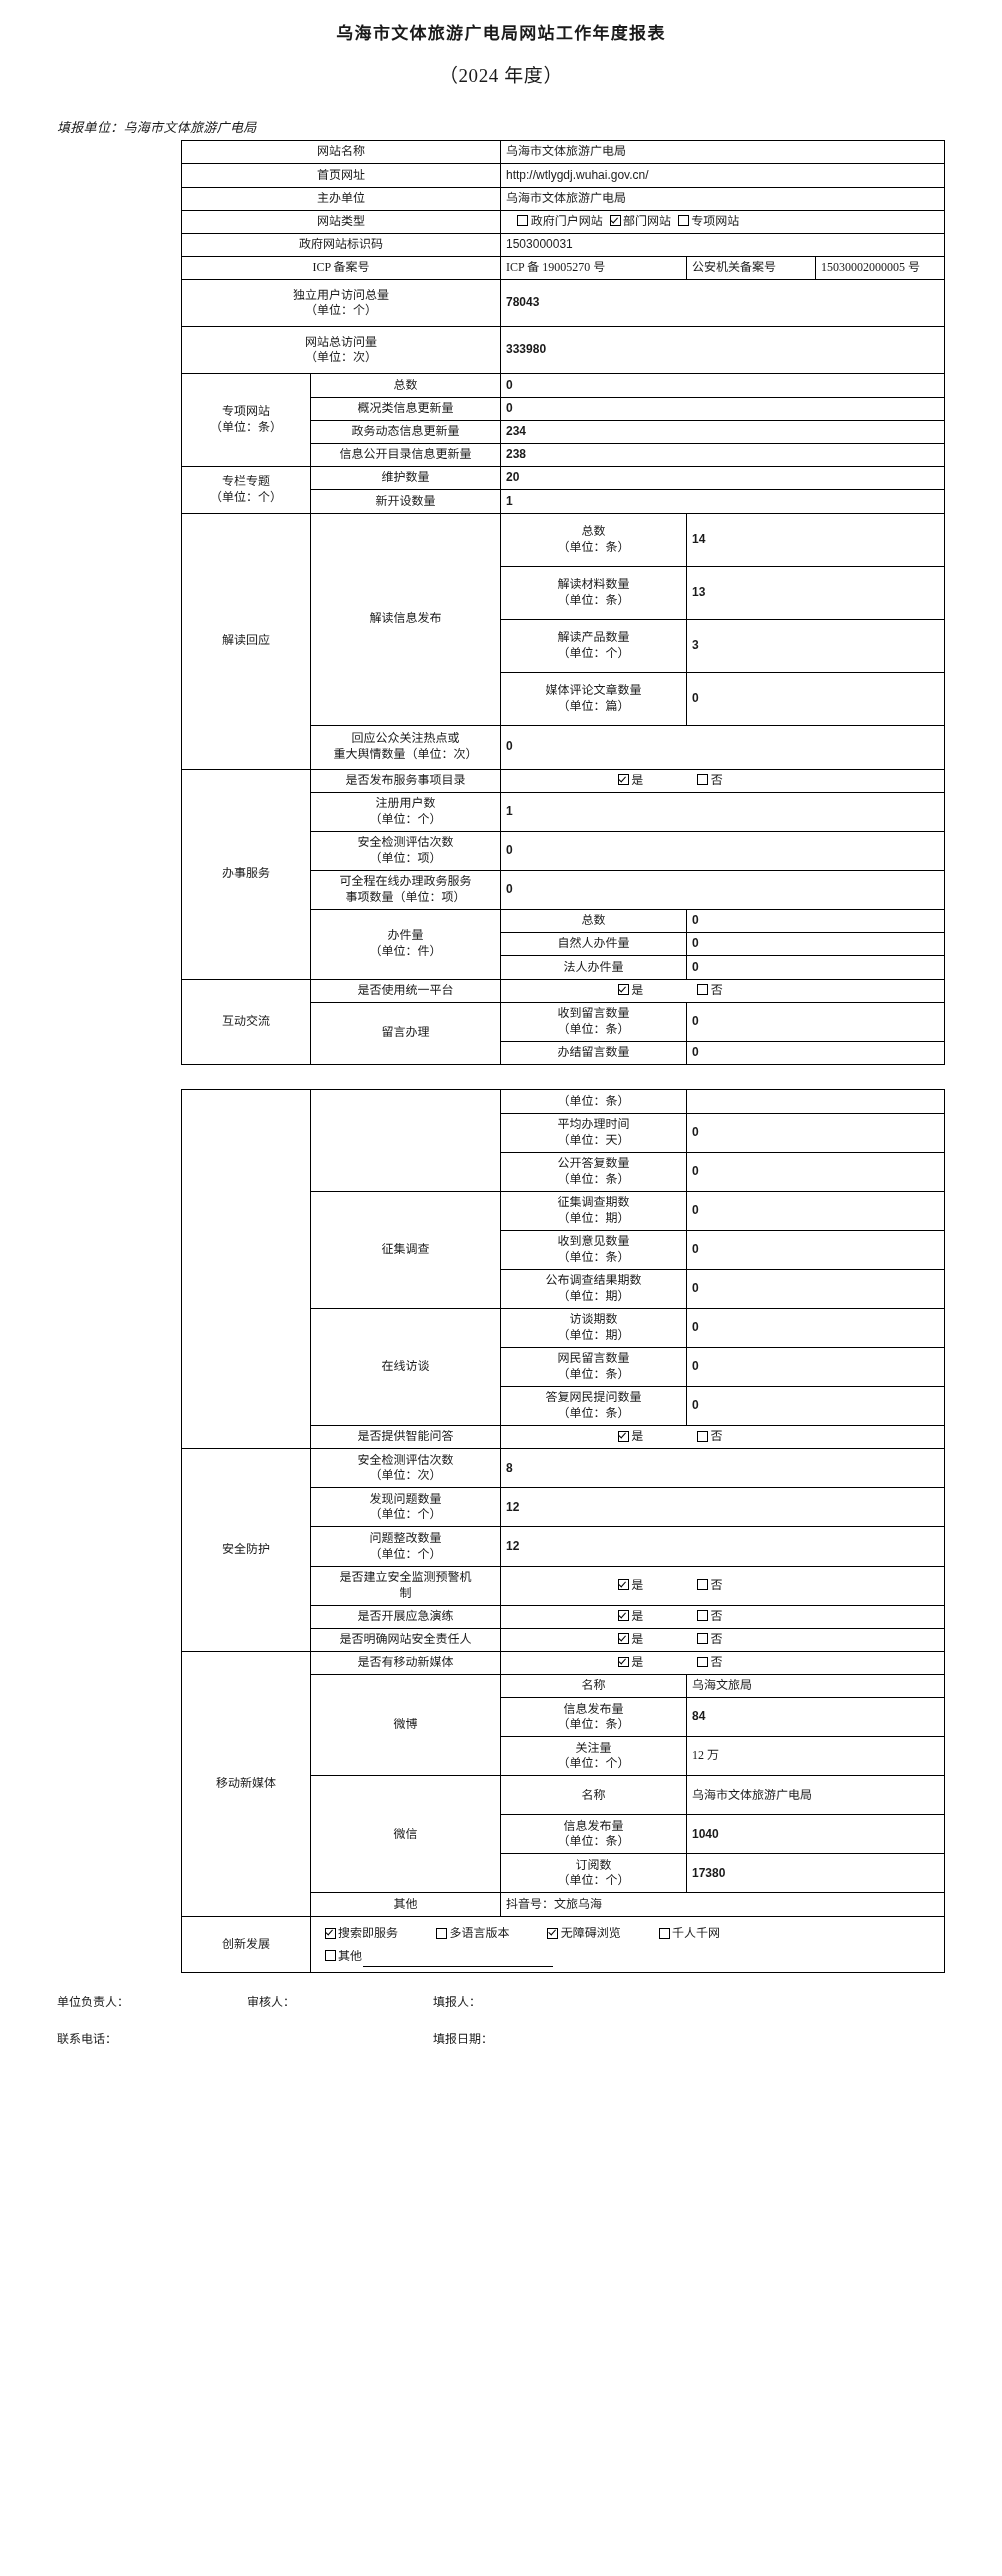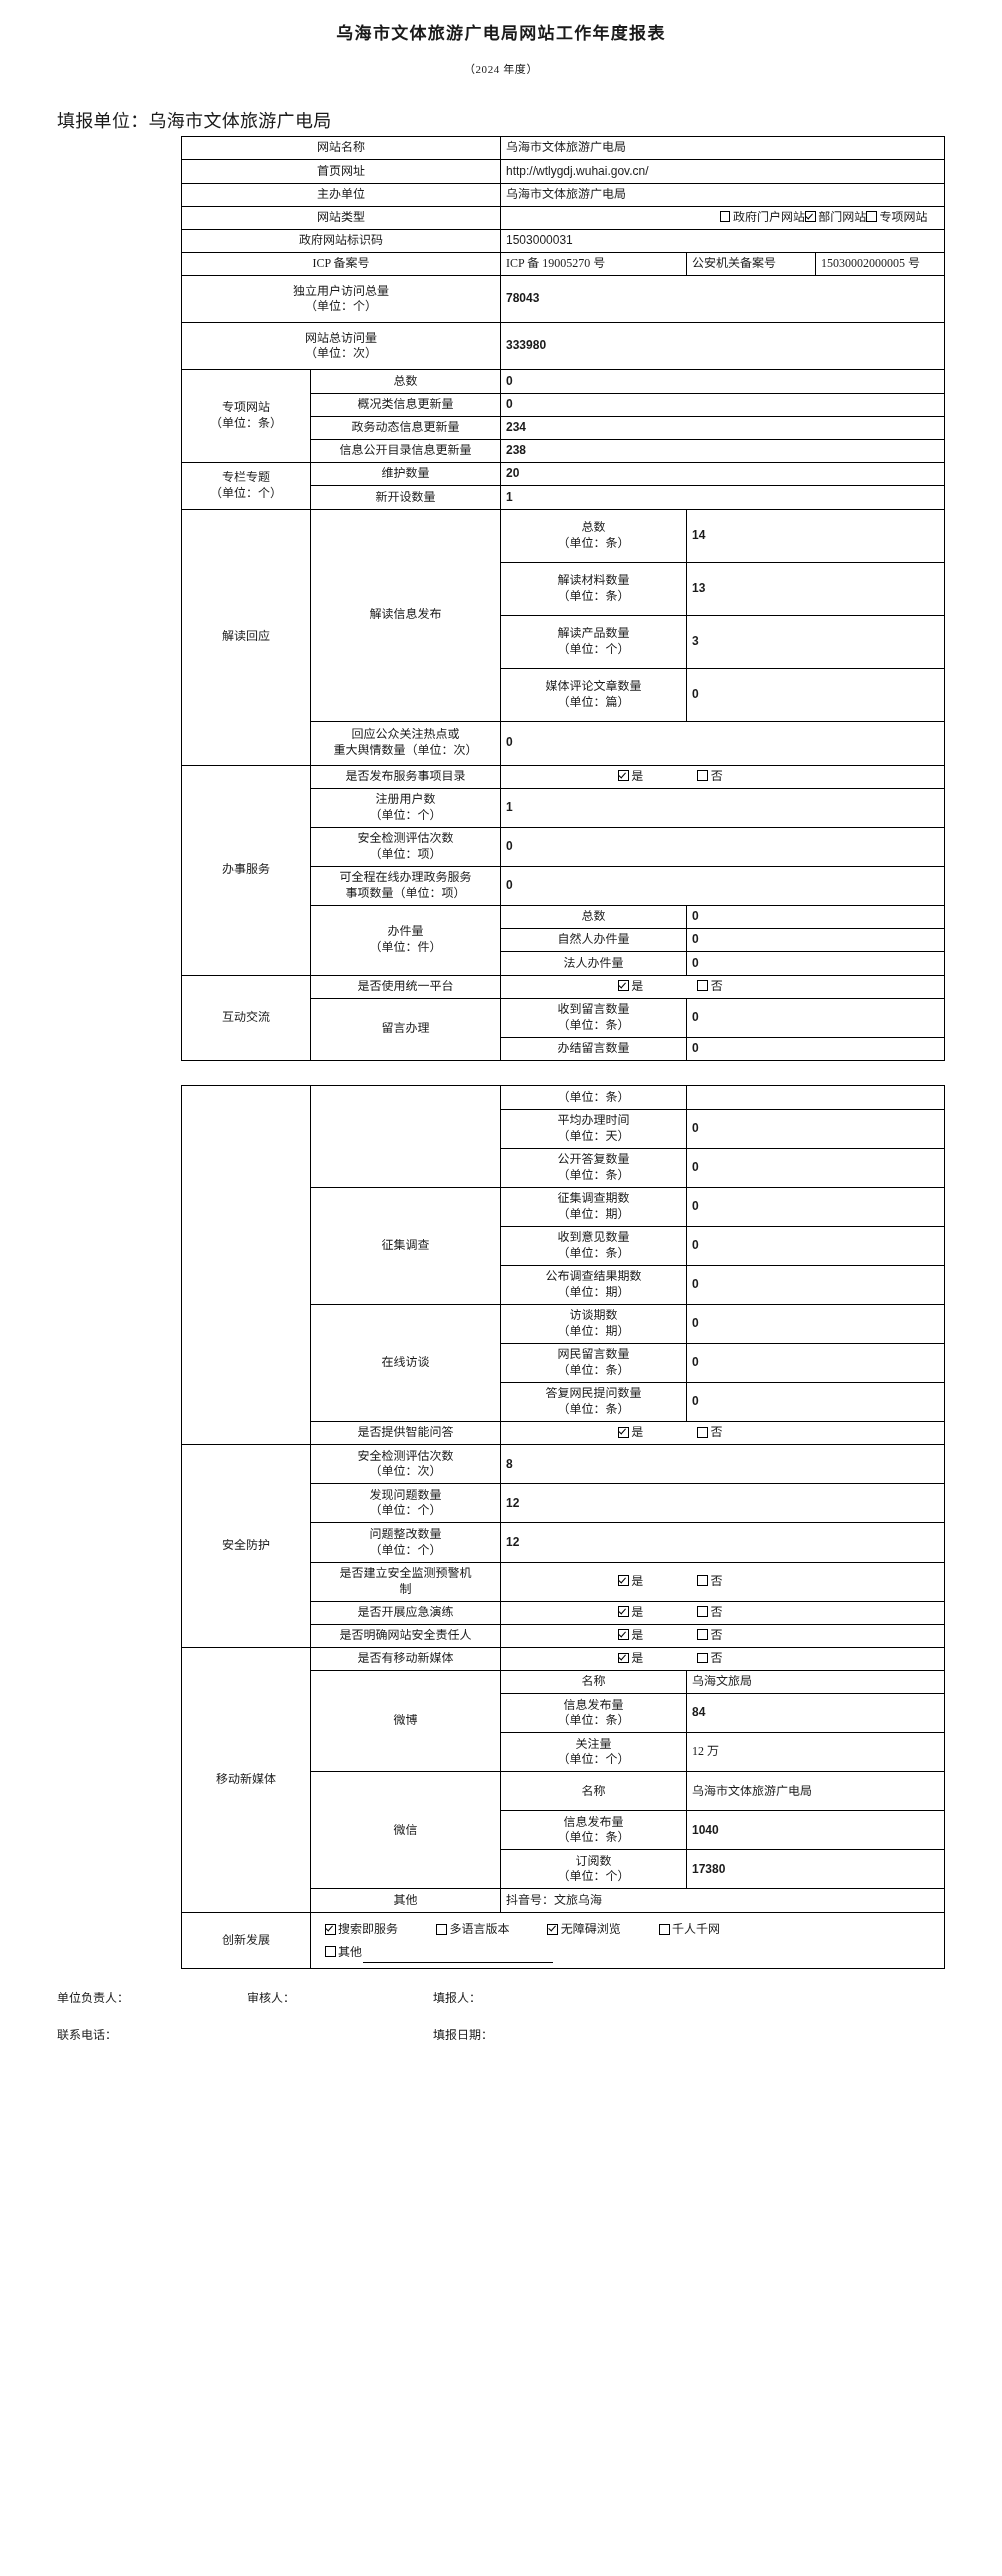--- a/index.html
+++ b/index.html
@@ -19,28 +19,29 @@
   .doc-title{
     text-align:center;
     font-size:17px;
     font-weight:bold;
     letter-spacing:1.3px;
     padding-top:19px;
     font-family:"Liberation Sans","DejaVu Sans",sans-serif;
   }
   .doc-subtitle{
     text-align:center;
-    font-size:11px;
+    font-size:19px;
     padding-top:16.4px;
     letter-spacing:0.6px;
   }
   .filler-line{
-    font-size:18px;
+    font-size:13px;
     padding:30px 0 3.8px 57px;
     letter-spacing:0.3px;
+    font-style:italic;
   }
   table.report{
     border-collapse:collapse;
     margin:0 auto;
     table-layout:fixed;
     width:764px;
     margin-left:181px;
   }
   table.report td{
     border:1px solid #000;
@@ -50,23 +51,24 @@
     line-height:1.32;
     box-sizing:border-box;
   }
   td.lbl{ text-align:center; }
   td.val{ text-align:left; padding-left:7.6px; font-family:"Liberation Sans","DejaVu Sans",sans-serif;}
   td.val-serif{ text-align:left; padding-left:7.6px;}
   td.grp{ text-align:center; }
   .u{ display:block;text-align:center; }
   .ckrow{
     display:flex;
-    justify-content:flex-end;
+    justify-content:flex-start;
     align-items:center;
     padding:0 11.4px;
+    gap:7px;
   }
   .ckrow.two{ justify-content:flex-start; gap:54px; padding-left:112px;}
   .ck{ white-space:nowrap; font-size:12px;}
   .box{
     display:inline-block;
     width:8.8px;height:8.8px;
     border:0.9px solid #000;
     margin-right:2.5px;
     position:relative;
     vertical-align:-1.3px;

